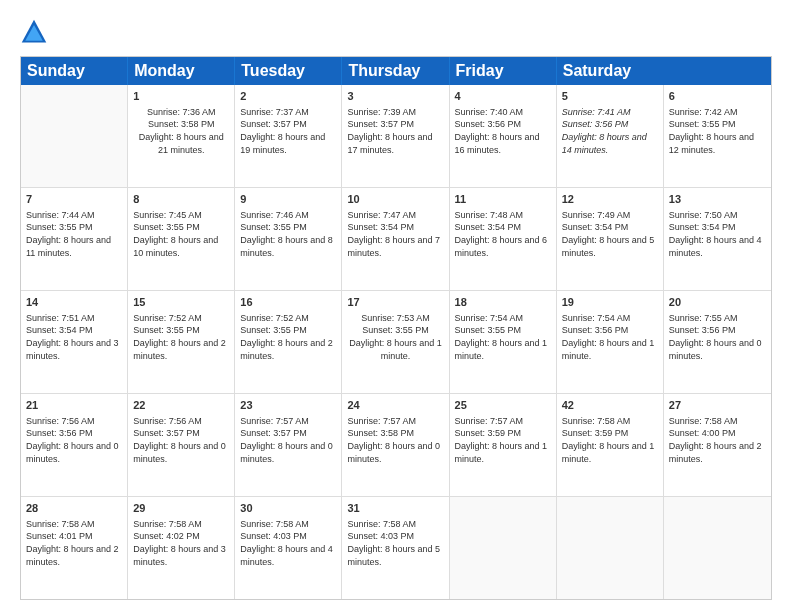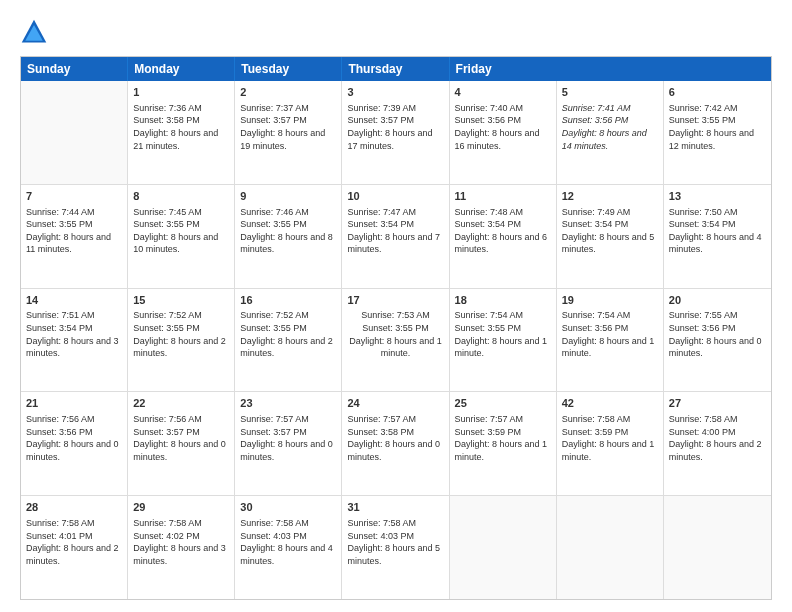--- a/index.html
+++ b/index.html
@@ -58,21 +58,21 @@
       flex-direction: column;
       border: 1px solid #ccc;
     }
     .cal-header {
       display: grid;
       grid-template-columns: repeat(7, 1fr);
       background: #1565c0;
     }
     .cal-header-cell {
       color: #fff;
-      font-size: 12px;
+      font-size: 16px;
       font-weight: bold;
       padding: 5px 6px;
       text-align: left;
       border-right: 1px solid #1976d2;
     }
     .cal-header-cell:last-child { border-right: none; }
     .cal-body {
       display: flex;
       flex-direction: column;
       flex: 1;
@@ -128,27 +128,28 @@
     </div>
   </div>
 
   <div class="calendar">
     <div class="cal-header" id="cal-header">
         <div class="cal-header-cell">Sunday</div>
         <div class="cal-header-cell">Monday</div>
         <div class="cal-header-cell">Tuesday</div>
         <div class="cal-header-cell">Thursday</div>
         <div class="cal-header-cell">Friday</div>
+        <div class="cal-header-cell">Saturday</div>
       </div>
     <div class="cal-body" id="cal-body">
         <div class="cal-row">
           <div class="cal-cell empty"></div>
           <div class="cal-cell">
             <span class="day-num">1</span>
-            <div class="sun-info" style="white-space: pre-line;">Sunrise: 7:36 AM
+            <div class="sun-info" style="white-space: pre-line; text-align: center;">Sunrise: 7:36 AM
 Sunset: 3:58 PM
 Daylight: 8 hours and 21 minutes.</div>
           </div>
           <div class="cal-cell">
             <span class="day-num">2</span>
             <div class="sun-info" style="white-space: pre-line;">Sunrise: 7:37 AM
 Sunset: 3:57 PM
 Daylight: 8 hours and 19 minutes.</div>
           </div>
           <div class="cal-cell">

